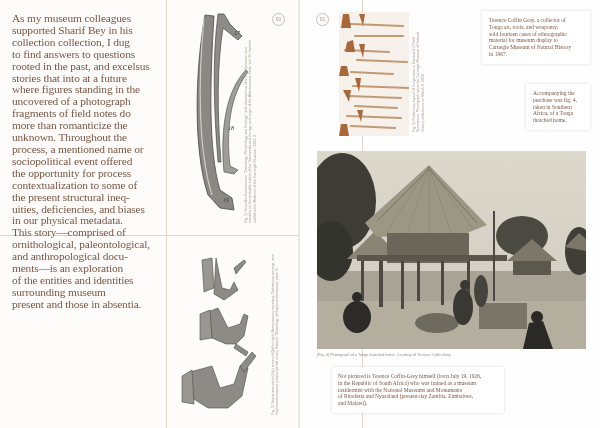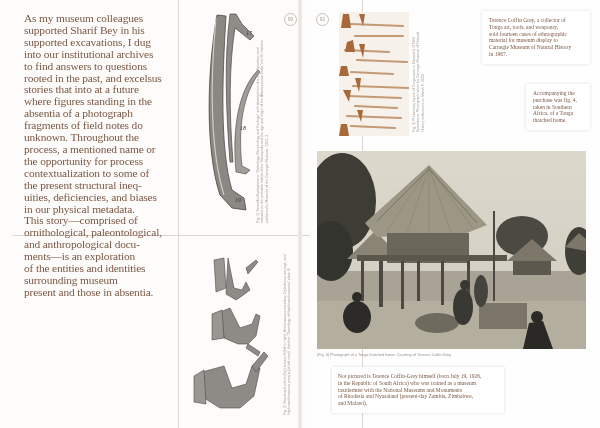--- a/index.html
+++ b/index.html
@@ -1,20 +1,20 @@
 <!DOCTYPE html>
 <html><head>
   <meta charset="utf-8">
   <style>
     * { margin: 0; padding: 0; box-sizing: border-box; }
     html, body { width: 600px; height: 428px; overflow: hidden; background: #ffffff; }
     body { position: relative; font-family: "Liberation Serif", "DejaVu Serif", serif; }
 
     .spread { position: absolute; left: 0; top: 0; width: 600px; height: 428px; background: #fdfcfa; }
-    .page { position: absolute; top: 0; height: 428px; margin-left: 12px; }
+    .page { position: absolute; top: 0; height: 428px; }
     .page-left { left: 0; width: 300px; background: #fdfcfa; }
     .page-right { left: 300px; width: 300px; background: #fefefe; }
     .gutter { position: absolute; left: 298px; top: 0; width: 4px; height: 428px;
       background: linear-gradient(to right, #f1efec, #e4e1dc 50%, #f1efec); }
 
     .rule-v { position: absolute; width: 1px; background: #ddd6cf; }
     .rule-h { position: absolute; height: 1px; background: #ddd6cf; }
 
     
     .body-text { position: absolute; left: 12px; top: 13px; width: 150px;
@@ -44,30 +44,31 @@
 
 <div class="spread">
 
   <div class="page page-left">
     <div class="rule-v" style="left:166px; top:0; height:428px;"></div>
     <div class="rule-h" style="left:0; top:235px; width:298px;"></div>
 
     <div class="body-text">
       <span>As my museum colleagues</span>
       <span>supported Sharif Bey in his</span>
-      <span>supported excavations, I dug</span>
-      <span>into our institutional archives</span>
+      <span>collection collection, I dug</span>
       <span>to find answers to questions</span>
       <span>rooted in the past, and excelsus</span>
       <span>stories that into at a future</span>
       <span>where figures standing in the</span>
-      <span>absentia of a photograph</span>
+      <span>uncovered of a photograph</span>
       <span>fragments of field notes do</span>
+      <span>more than romanticize the</span>
       <span>unknown. Throughout the</span>
       <span>process, a mentioned name or</span>
+      <span>sociopolitical event offered</span>
       <span>the opportunity for process</span>
       <span>contextualization to some of</span>
       <span>the present structural ineq-</span>
       <span>uities, deficiencies, and biases</span>
       <span>in our physical metadata.</span>
       <span>This story—comprised of</span>
       <span>ornithological, paleontological,</span>
       <span>and anthropological docu-</span>
       <span>ments—is an exploration</span>
       <span>of the entities and identities</span>

